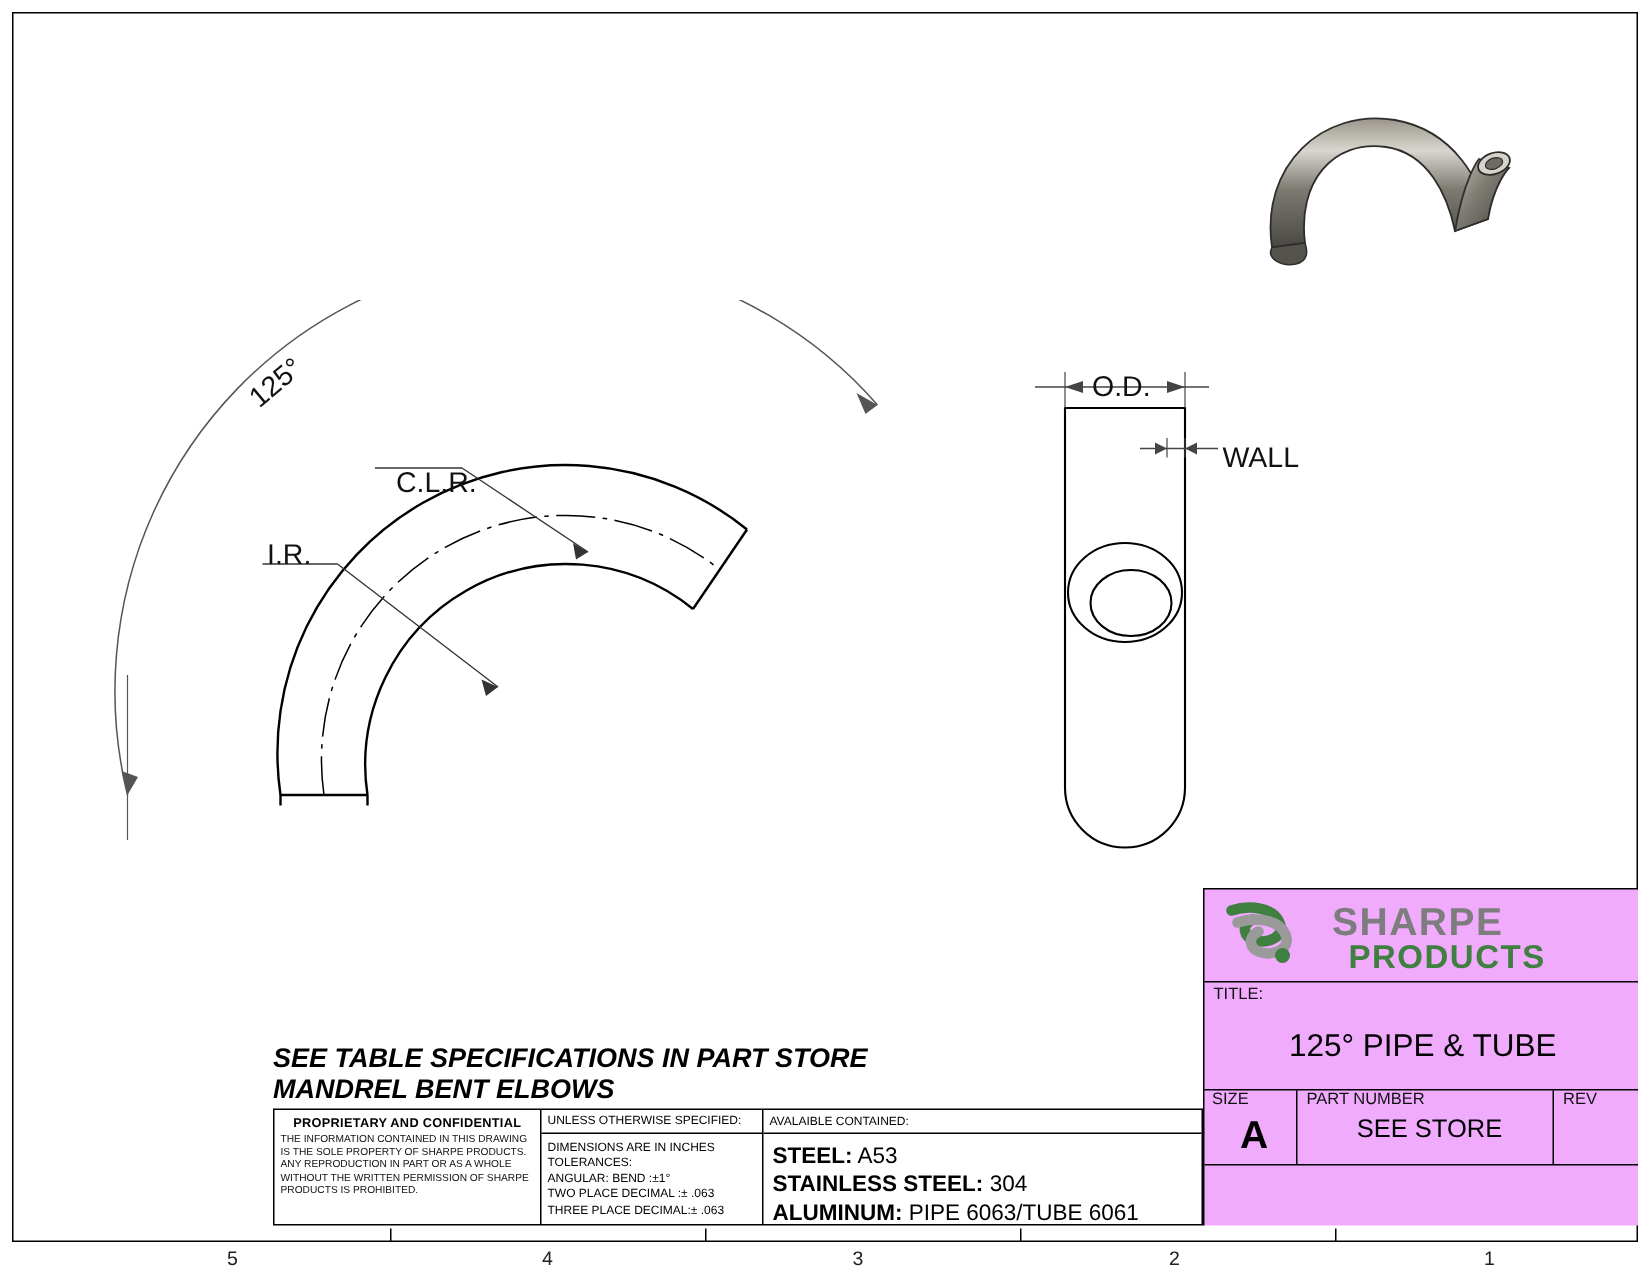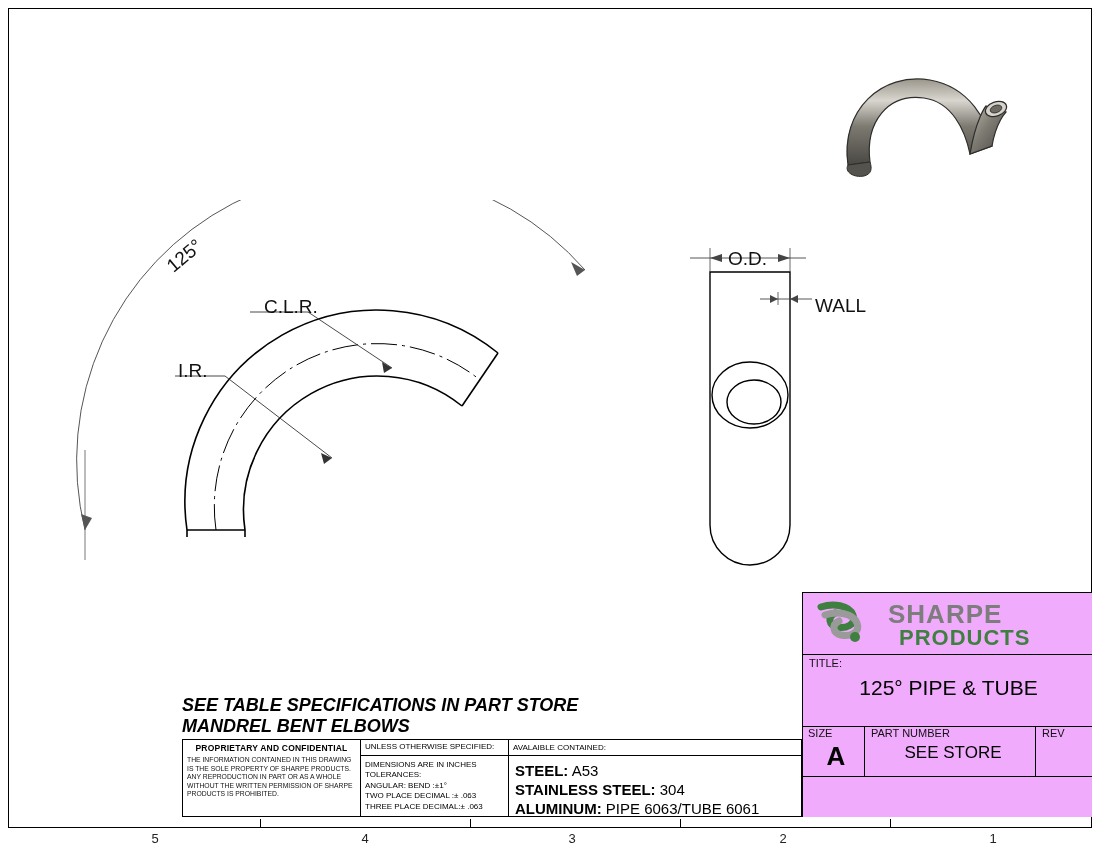--- a/index.html
+++ b/index.html
@@ -83,21 +83,21 @@
     padding: 2px 4px 0 6px;
   }
   .tb-title-caption {
     font-size: 11px;
     color: #111;
   }
   .tb-title-main {
     text-align: center;
     font-size: 21px;
     line-height: 25px;
-    margin-top: 6px;
+    margin-top: 16px;
   }
   #tb-row-part {
     display: flex;
     height: 50px;
     border-bottom: 1.5px solid #000;
     box-sizing: border-box;
   }
   #tb-size {
     width: 62px;
     border-right: 1px solid #000;
@@ -259,21 +259,21 @@
       <line x1="268" y1="112" x2="352" y2="168" stroke="#333" stroke-width="0.9"></line>
       <line x1="210" y1="112" x2="268" y2="112" stroke="#333" stroke-width="0.9"></line>
       <polygon points="352,168 342,162 344,173" fill="#333"></polygon>
 
       <line x1="185" y1="176" x2="292" y2="258" stroke="#333" stroke-width="0.9"></line>
       <line x1="135" y1="176" x2="185" y2="176" stroke="#333" stroke-width="0.9"></line>
       <polygon points="292,258 281,253 284,264" fill="#333"></polygon>
     </svg>
 
     <div class="lbl" style="left:125px; top:45px; transform:rotate(-40deg);">125°</div>
-    <div class="lbl" style="left:224px; top:96px;">C.L.R.</div>
+    <div class="lbl" style="left:224px; top:112px;">C.L.R.</div>
     <div class="lbl" style="left:138px; top:160px;">I.R.</div>
   </div>
 
   <div id="section-view">
     <svg width="380" height="400" viewBox="0 0 380 400">
 
       <path d="M 50,72 L 50,325 A 40,40 0 0 0 130,325 L 130,72 Z" fill="none" stroke="#000" stroke-width="1.4"></path>
 
       <ellipse cx="90" cy="195" rx="38" ry="33" fill="none" stroke="#000" stroke-width="1.4"></ellipse>
       <ellipse cx="94" cy="202" rx="27" ry="22" fill="none" stroke="#000" stroke-width="1.4"></ellipse>

